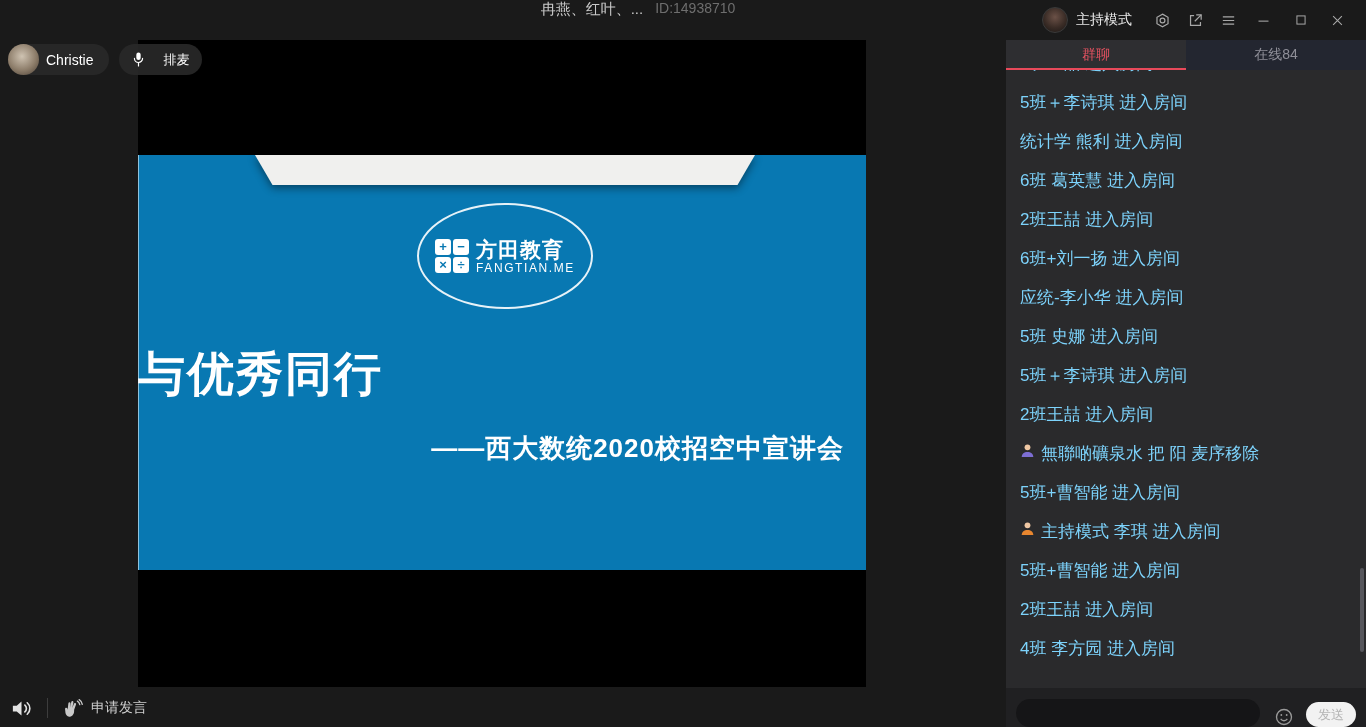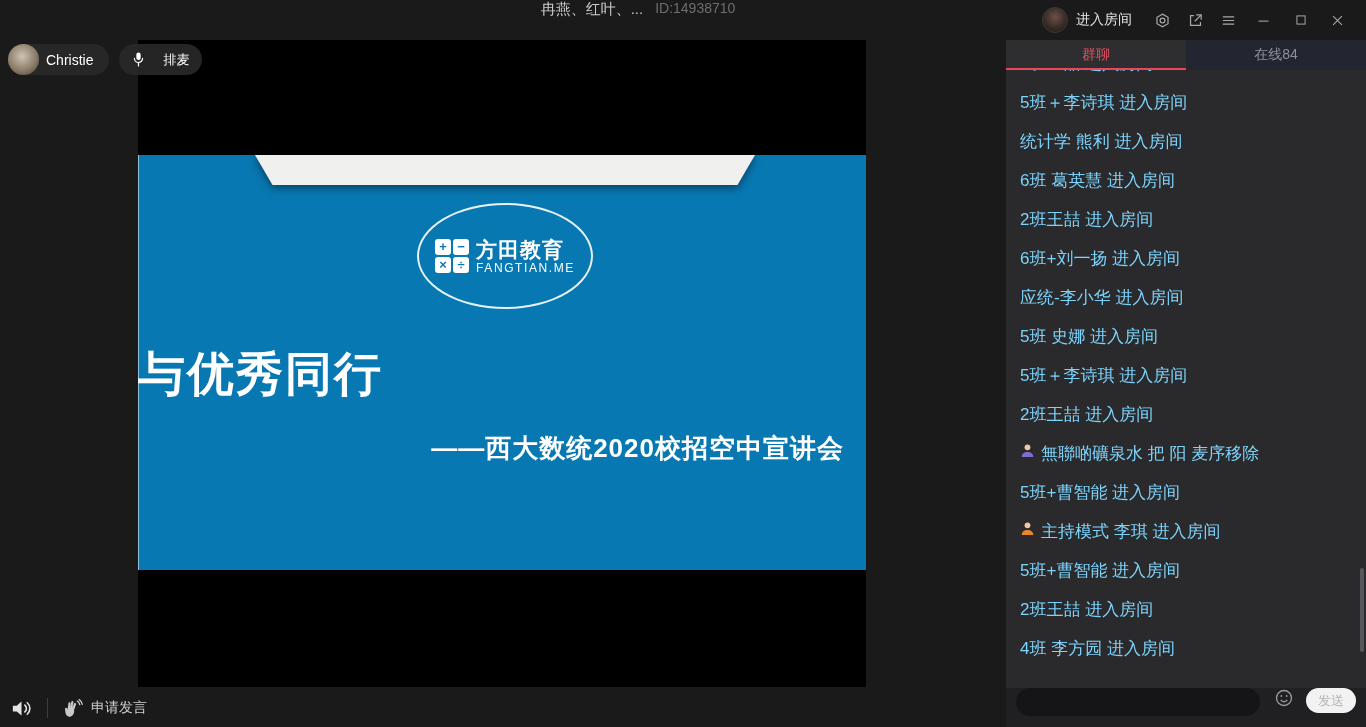--- a/index.html
+++ b/index.html
@@ -91,21 +91,21 @@
   .chat-list {
     position:absolute; left:0; top:30px; right:0; bottom:39px;
     padding:0 8px 0 14px; overflow:hidden;
   }
   .chat-msg { height:39px; display:flex; align-items:flex-start; color:#7dd3fc; font-size:17px; }
   .chat-msg:first-child { margin-top:-18px; }
   .msg-icon { width:16px; height:16px; margin-right:5px; display:flex; align-items:center; }
 
   .chat-footer {
     position:absolute; left:0; right:0; bottom:0; height:39px; background:#202022;
-    display:flex; align-items:flex-start; padding:0 8px 0 10px;
+    display:flex; align-items:flex-end; padding:0 8px 0 10px;
   }
   .chat-input {
     width:244px; height:28px; border-radius:14px; border:none; outline:none;
     background:#151517; color:#ddd; padding:0 12px; font-size:13px;
     font-family:"Liberation Sans","DejaVu Sans",sans-serif;
   }
   .emoji-btn { margin-left:14px; width:20px; height:20px; }
   .send-btn {
     margin-left:12px; width:50px; height:25px; border:none; border-radius:13px;
     background:#f2f2f2; color:#b5b5b5; font-size:13px;
@@ -118,21 +118,21 @@
 
 <div id="app">
 
   <div class="titlebar">
     <div class="title-center">
       <span class="room-title">冉燕、红叶、...</span>
       <span class="room-id">ID:14938710</span>
     </div>
     <div class="title-right">
       <div class="host-avatar"></div>
-      <span class="host-label">进入房间</span>
+      <span class="host-label">主持模式</span>
       <span class="tb-icon">
         <svg width="17" height="17" viewBox="0 0 24 24" fill="none" stroke="#a8a8a8" stroke-width="1.7">
           <polygon points="12,3 19.8,7.5 19.8,16.5 12,21 4.2,16.5 4.2,7.5"></polygon>
           <circle cx="12" cy="12" r="3.4"></circle>
         </svg>
       </span>
       <span class="tb-icon">
         <svg width="17" height="17" viewBox="0 0 24 24" fill="none" stroke="#a8a8a8" stroke-width="1.7">
           <path d="M10 5H5v14h14v-5"></path>
             <path d="M13 4h7v7"></path>

